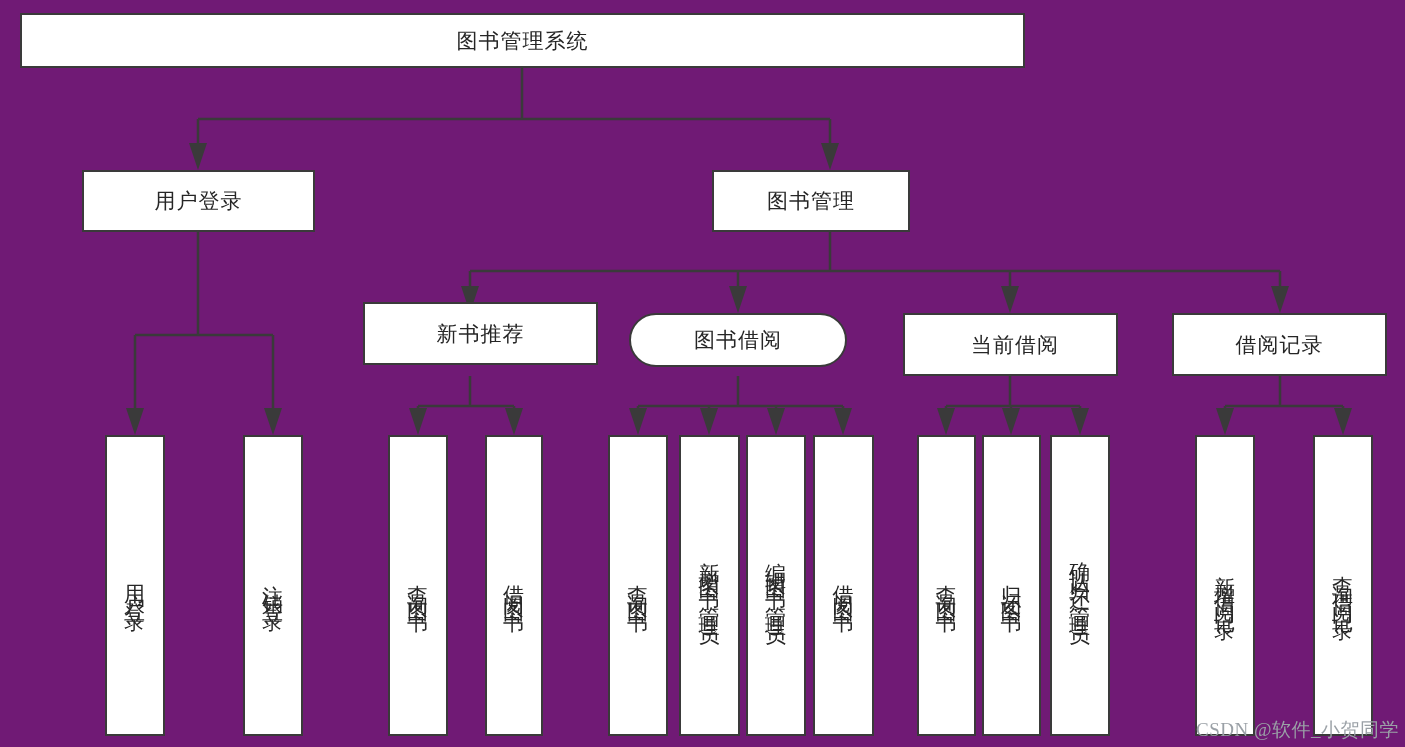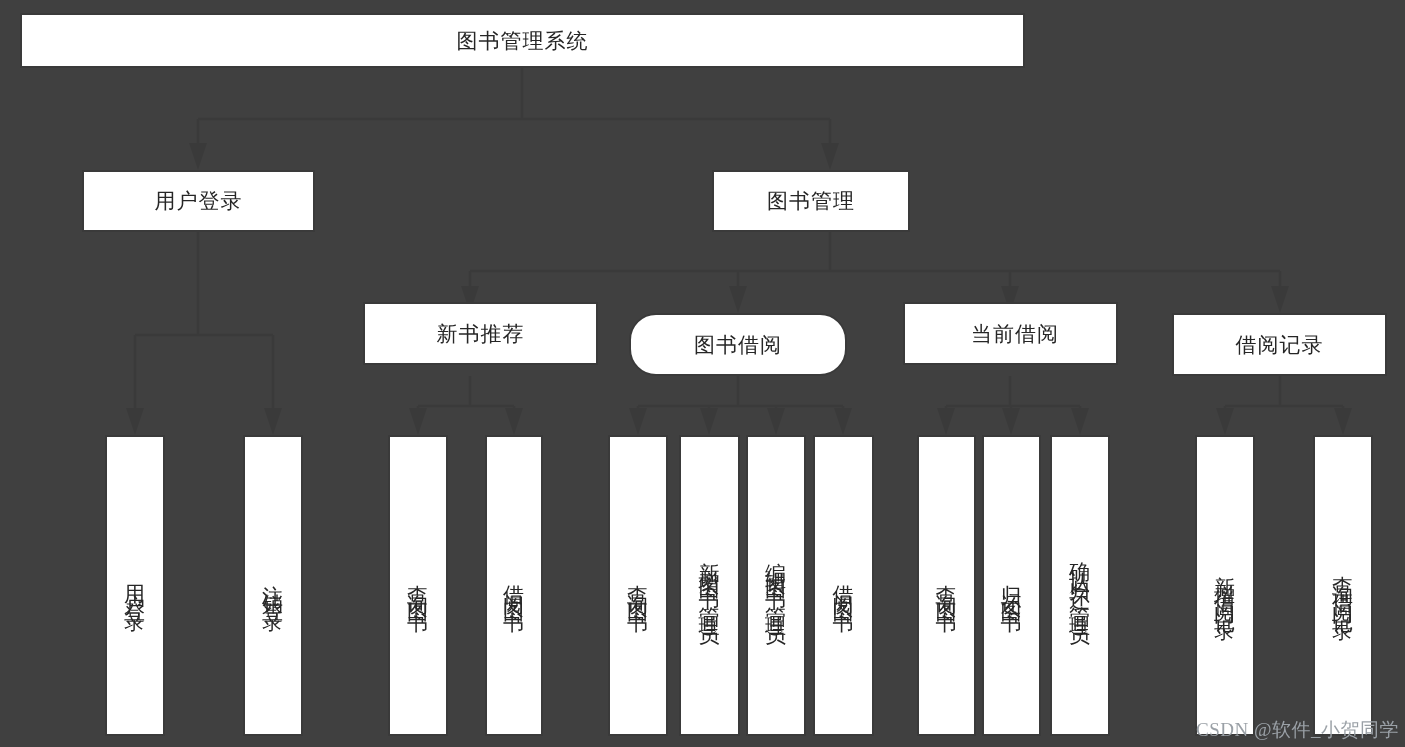--- a/index.html
+++ b/index.html
@@ -1,20 +1,20 @@
 <!DOCTYPE html>
 <html><head>
 <meta charset="utf-8">
 <style>
   html, body { margin: 0; padding: 0; background: #ffffff; }
   .stage {
     position: relative;
     width: 1405px;
     height: 747px;
-    background: #404040;
+    background: #701a75;
     font-family: "Liberation Sans", "DejaVu Sans", sans-serif;
     overflow: hidden;
     text-align: center;
   }
   .connectors {
     position: absolute;
     left: 0; top: 0;
     width: 1405px; height: 747px;
     pointer-events: none;
   }
@@ -39,22 +39,22 @@
     font-size: 21px;
     line-height: 1;
     letter-spacing: 9px;
     white-space: nowrap;
   }
   
   #n-root            { left: 20px;   top: 13px;  width: 1005px; height: 55px; }
   #n-user-login      { left: 82px;   top: 170px; width: 233px;  height: 62px; }
   #n-book-mgmt       { left: 712px;  top: 170px; width: 198px;  height: 62px; }
   #n-new-book-rec    { left: 363px;  top: 302px; width: 235px;  height: 63px; }
-  #n-book-borrow     { left: 629px;  top: 313px; width: 218px;  height: 63px; border-radius: 27px; }
-  #n-current-borrow  { left: 903px;  top: 302px; width: 215px;  height: 63px; padding-left: 9px; }
+  #n-book-borrow     { left: 629px;  top: 313px; width: 218px;  height: 54px; border-radius: 27px; }
+  #n-current-borrow  { left: 903px;  top: 313px; width: 215px;  height: 63px; padding-left: 9px; }
   #n-borrow-records  { left: 1172px; top: 313px; width: 215px;  height: 63px; }
   #n-leaf-login      { left: 105px;  top: 435px; width: 60px; height: 301px; }
   #n-leaf-logout     { left: 243px;  top: 435px; width: 60px; height: 301px; }
   #n-leaf-query1     { left: 388px;  top: 435px; width: 60px; height: 301px; }
   #n-leaf-borrow1    { left: 485px;  top: 435px; width: 58px; height: 301px; }
   #n-leaf-query2     { left: 608px;  top: 435px; width: 60px; height: 301px; }
   #n-leaf-addbook    { left: 679px;  top: 435px; width: 61px; height: 301px; }
   #n-leaf-editbook   { left: 746px;  top: 435px; width: 60px; height: 301px; }
   #n-leaf-borrow2    { left: 813px;  top: 435px; width: 61px; height: 301px; }
   #n-leaf-query3     { left: 917px;  top: 435px; width: 59px; height: 301px; }

